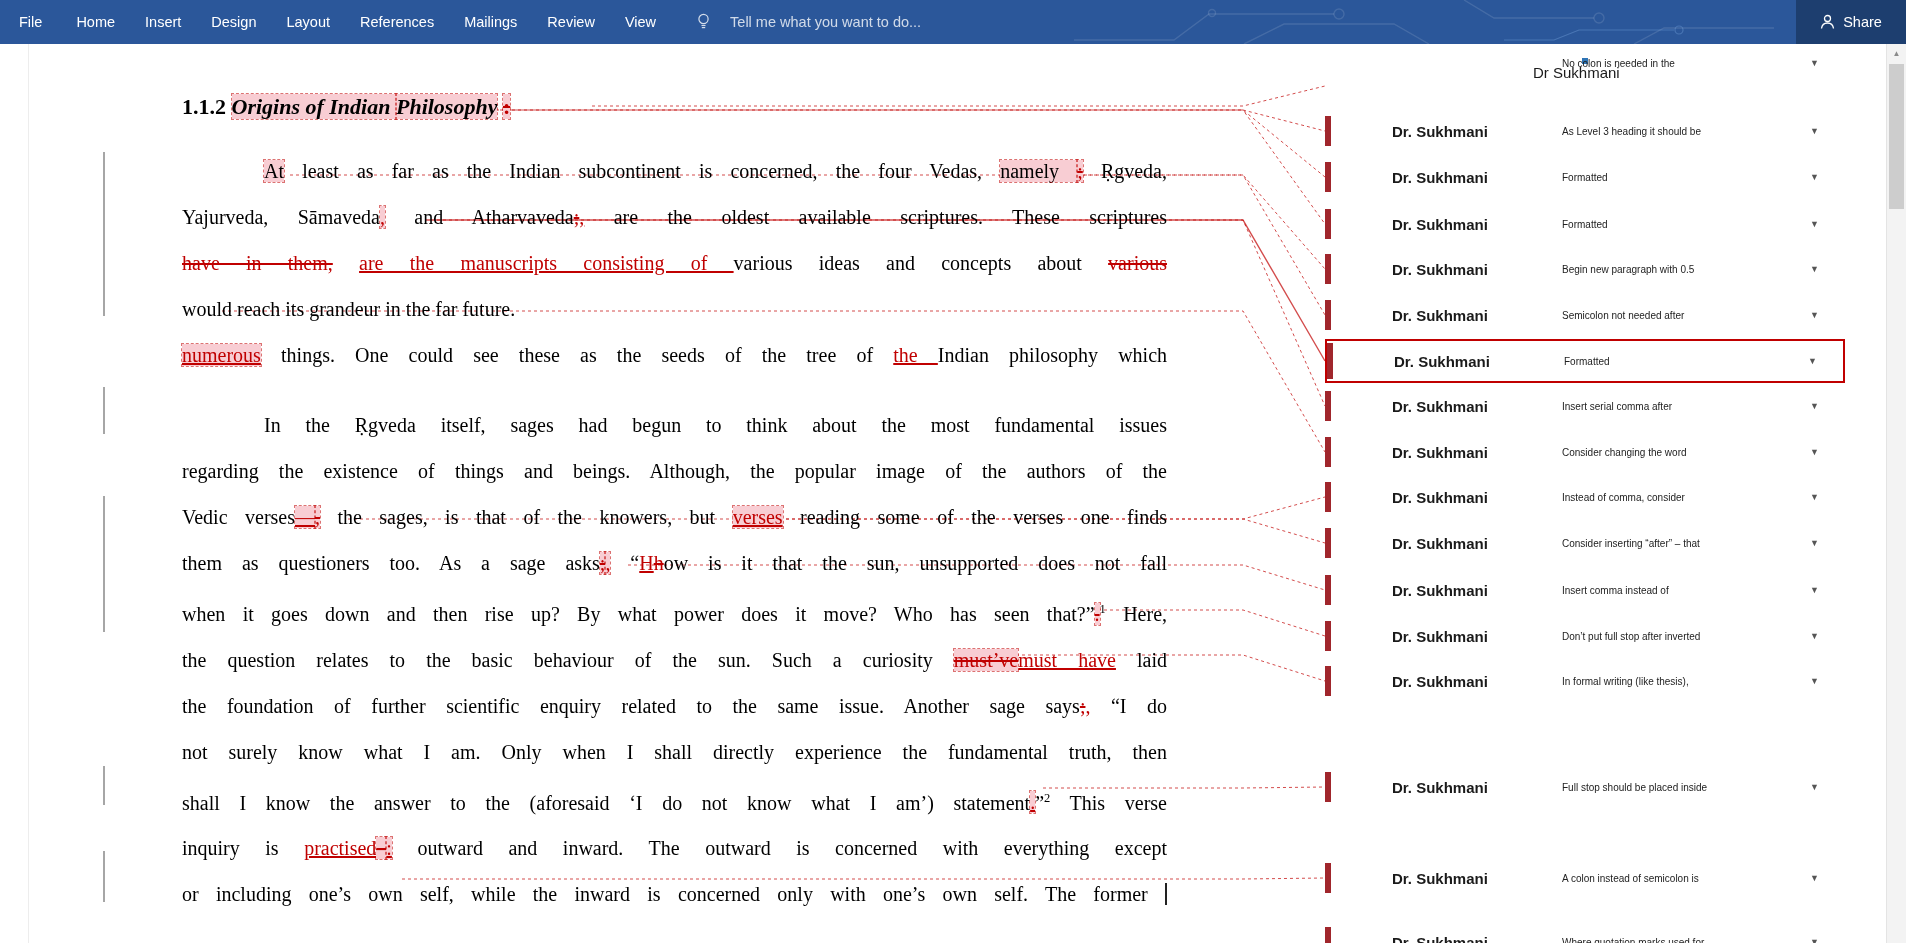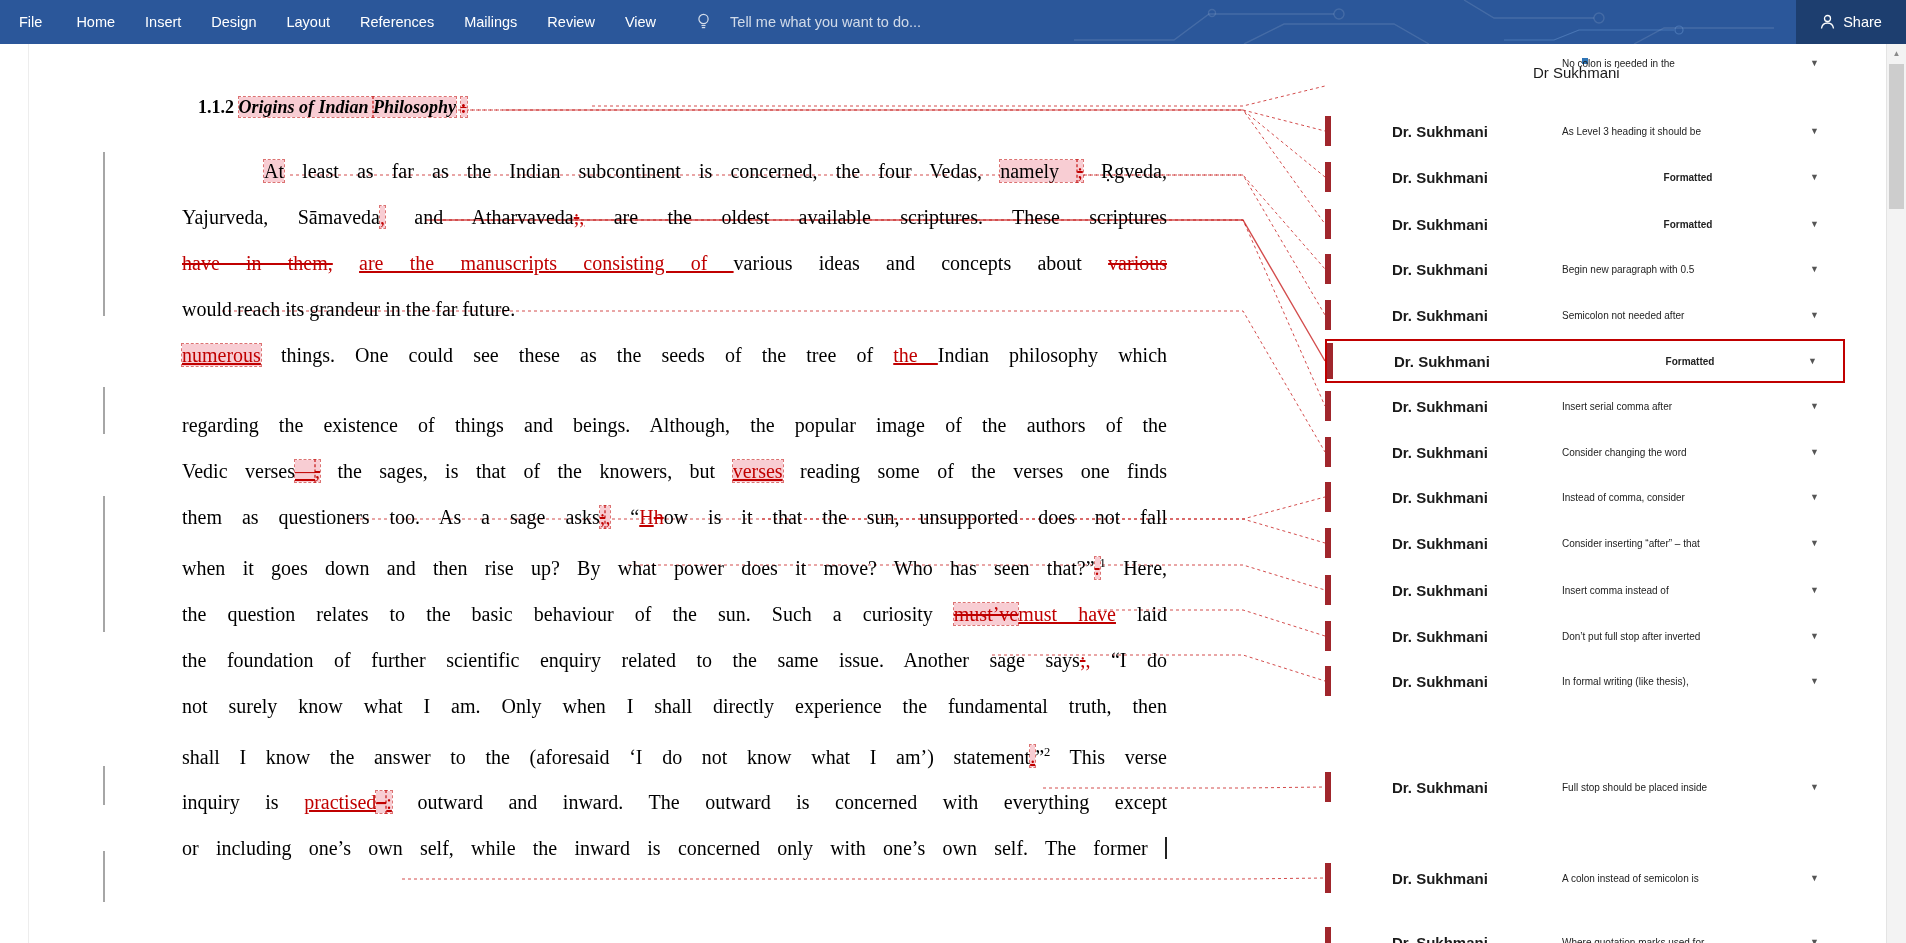--- a/index.html
+++ b/index.html
@@ -34,21 +34,21 @@
 
   
   .doc-body{
     position:absolute;left:182px;top:0;width:985px;
     font-family:"Liberation Serif","DejaVu Serif",serif;font-size:20px;color:#000;z-index:3;
   }
   .block{position:absolute;left:0;width:985px;}
   .line{line-height:46px;text-align:left;}
   .line.just{text-align:justify;text-align-last:justify;}
   .line.ind{text-indent:82px;}
-  .block.heading .line{font-size:18px;font-weight:bold;line-height:46px;margin-left:16px;}
+  .block.heading .line{font-size:22px;font-weight:bold;line-height:46px;}
 
   .s-n{}
   .s-b{font-weight:bold;}
   .s-bihl{font-weight:bold;font-style:italic;background:#f8cdd3;outline:1px dashed rgba(192,0,0,.55);}
   .s-hl{background:#f8cdd3;outline:1px dashed rgba(192,0,0,.55);}
   .s-del{color:#c00000;text-decoration:line-through;}
   .s-ins{color:#c00000;text-decoration:underline;}
   .s-delhl{color:#c00000;text-decoration:line-through;background:#f8cdd3;outline:1px dashed rgba(192,0,0,.55);}
   .s-inshl{color:#c00000;text-decoration:underline;background:#f8cdd3;outline:1px dashed rgba(192,0,0,.55);}
   .s-sup{vertical-align:super;font-size:12.5px;}
@@ -68,21 +68,21 @@
   .crow.sel{border:2px solid #c00000;background:#fff;}
   .cmark{width:6px;height:30px;background:#a0262c;flex:0 0 6px;}
   .crow.sel .cmark{height:36px;}
   .cmark.blue{background:#2e74b5;height:40px;}
   .cname{margin-left:61px;width:165px;font-size:15px;font-weight:bold;color:#1a1a1a;white-space:nowrap;}
   .cname.reg{font-weight:normal;}
   .ctext{
     position:absolute;left:237px;width:252px;overflow:hidden;white-space:nowrap;
     font-size:10px;color:#222;
   }
-  .ctext.bold{font-weight:bold;text-align:center;}
+  .ctext.bold{font-weight:normal;}
   .carrow{position:absolute;right:26px;font-size:9px;color:#555;}
 
   
   .scrollbar{
     position:absolute;right:0;top:44px;bottom:0;width:19px;background:#f3f3f3;
     border-left:1px solid #e4e4e4;z-index:11;
   }
   .scroll-up{height:19px;display:flex;align-items:center;justify-content:center;font-size:8px;color:#8a8a8a;}
   .scroll-thumb{position:absolute;left:2px;right:2px;top:20px;height:145px;background:#cdcdcd;}
 </style>
@@ -160,20 +160,21 @@
         <div class="line"><span class="s-b">1.1.2 </span><span class="s-bihl">Origins of Indian </span><span class="s-bihl">Philosophy</span><span class="s-n"> </span><span class="s-delhl">:</span></div>
       </div>
       <div class="block" style="top: 104px;">
         <div class="line just ind"><span class="s-hl">At</span><span class="s-n"> least as far as the Indian subcontinent is concerned, the four Vedas, </span><span class="s-hl">namely </span><span class="s-delhl">;</span><span class="s-n"> Ṛgveda,</span></div>
         <div class="line just"><span class="s-n">Yajurveda, Sāmaveda</span><span class="s-inshl">,</span><span class="s-n"> and Atharvaveda</span><span class="s-del">;</span><span class="s-ins">,</span><span class="s-n"> are the oldest available scriptures. These scriptures</span></div>
         <div class="line just"><span class="s-del">have in them,</span><span class="s-n"> </span><span class="s-ins">are the manuscripts consisting of </span><span class="s-n">various ideas and concepts about </span><span class="s-del">various</span></div>
         <div class="line"><span class="s-n">would reach its grandeur in the far future.</span></div>
         <div class="line just"><span class="s-inshl">numerous</span><span class="s-n"> things. One could see these as the seeds of the tree of </span><span class="s-ins">the </span><span class="s-n">Indian philosophy which</span></div>
       </div>
       <div class="block" style="top: 358px;">
+        <div class="line just ind"><span class="s-n">In the Ṛgveda itself, sages had begun to think about the most fundamental issues</span></div>
         <div class="line just"><span class="s-n">regarding the existence of things and beings. Although, the popular image of the authors of the</span></div>
         <div class="line just"><span class="s-n">Vedic verses</span><span class="s-inshl">—</span><span class="s-delhl">,</span><span class="s-n"> the sages, is that of the knowers, but </span><span class="s-inshl">verses</span><span class="s-n"> reading some of the verses one finds</span></div>
         <div class="line just"><span class="s-n">them as questioners too. As a sage asks</span><span class="s-delhl">;</span><span class="s-inshl">,</span><span class="s-n"> “</span><span class="s-ins">H</span><span class="s-del">h</span><span class="s-n">ow is it that the sun, unsupported does not fall</span></div>
         <div class="line just"><span class="s-n">when it goes down and then rise up? By what power does it move? Who has seen that?”</span><span class="s-delhl">.</span><span class="s-sup">1</span><span class="s-n"> Here,</span></div>
         <div class="line just"><span class="s-n">the question relates to the basic behaviour of the sun. Such a curiosity </span><span class="s-delhl">must’ve</span><span class="s-ins">must have</span><span class="s-n"> laid</span></div>
         <div class="line just"><span class="s-n">the foundation of further scientific enquiry related to the same issue. Another sage says</span><span class="s-del">;</span><span class="s-ins">,</span><span class="s-n"> “I do</span></div>
         <div class="line just"><span class="s-n">not surely know what I am. Only when I shall directly experience the fundamental truth, then</span></div>
         <div class="line just"><span class="s-n">shall I know the answer to the (aforesaid ‘I do not know what I am’) statement</span><span class="s-inshl">.</span><span class="s-n">”</span><span class="s-sup">2</span><span class="s-n"> This verse</span></div>
         <div class="line just"><span class="s-n">inquiry is </span><span class="s-ins">practised</span><span class="s-delhl">–</span><span class="s-inshl">:</span><span class="s-n"> outward and inward. The outward is concerned with everything except</span></div>
         <div class="line just"><span class="s-n">or including one’s own self, while the inward is concerned only with one’s own self. The former </span><span class="s-cursor"></span></div>

